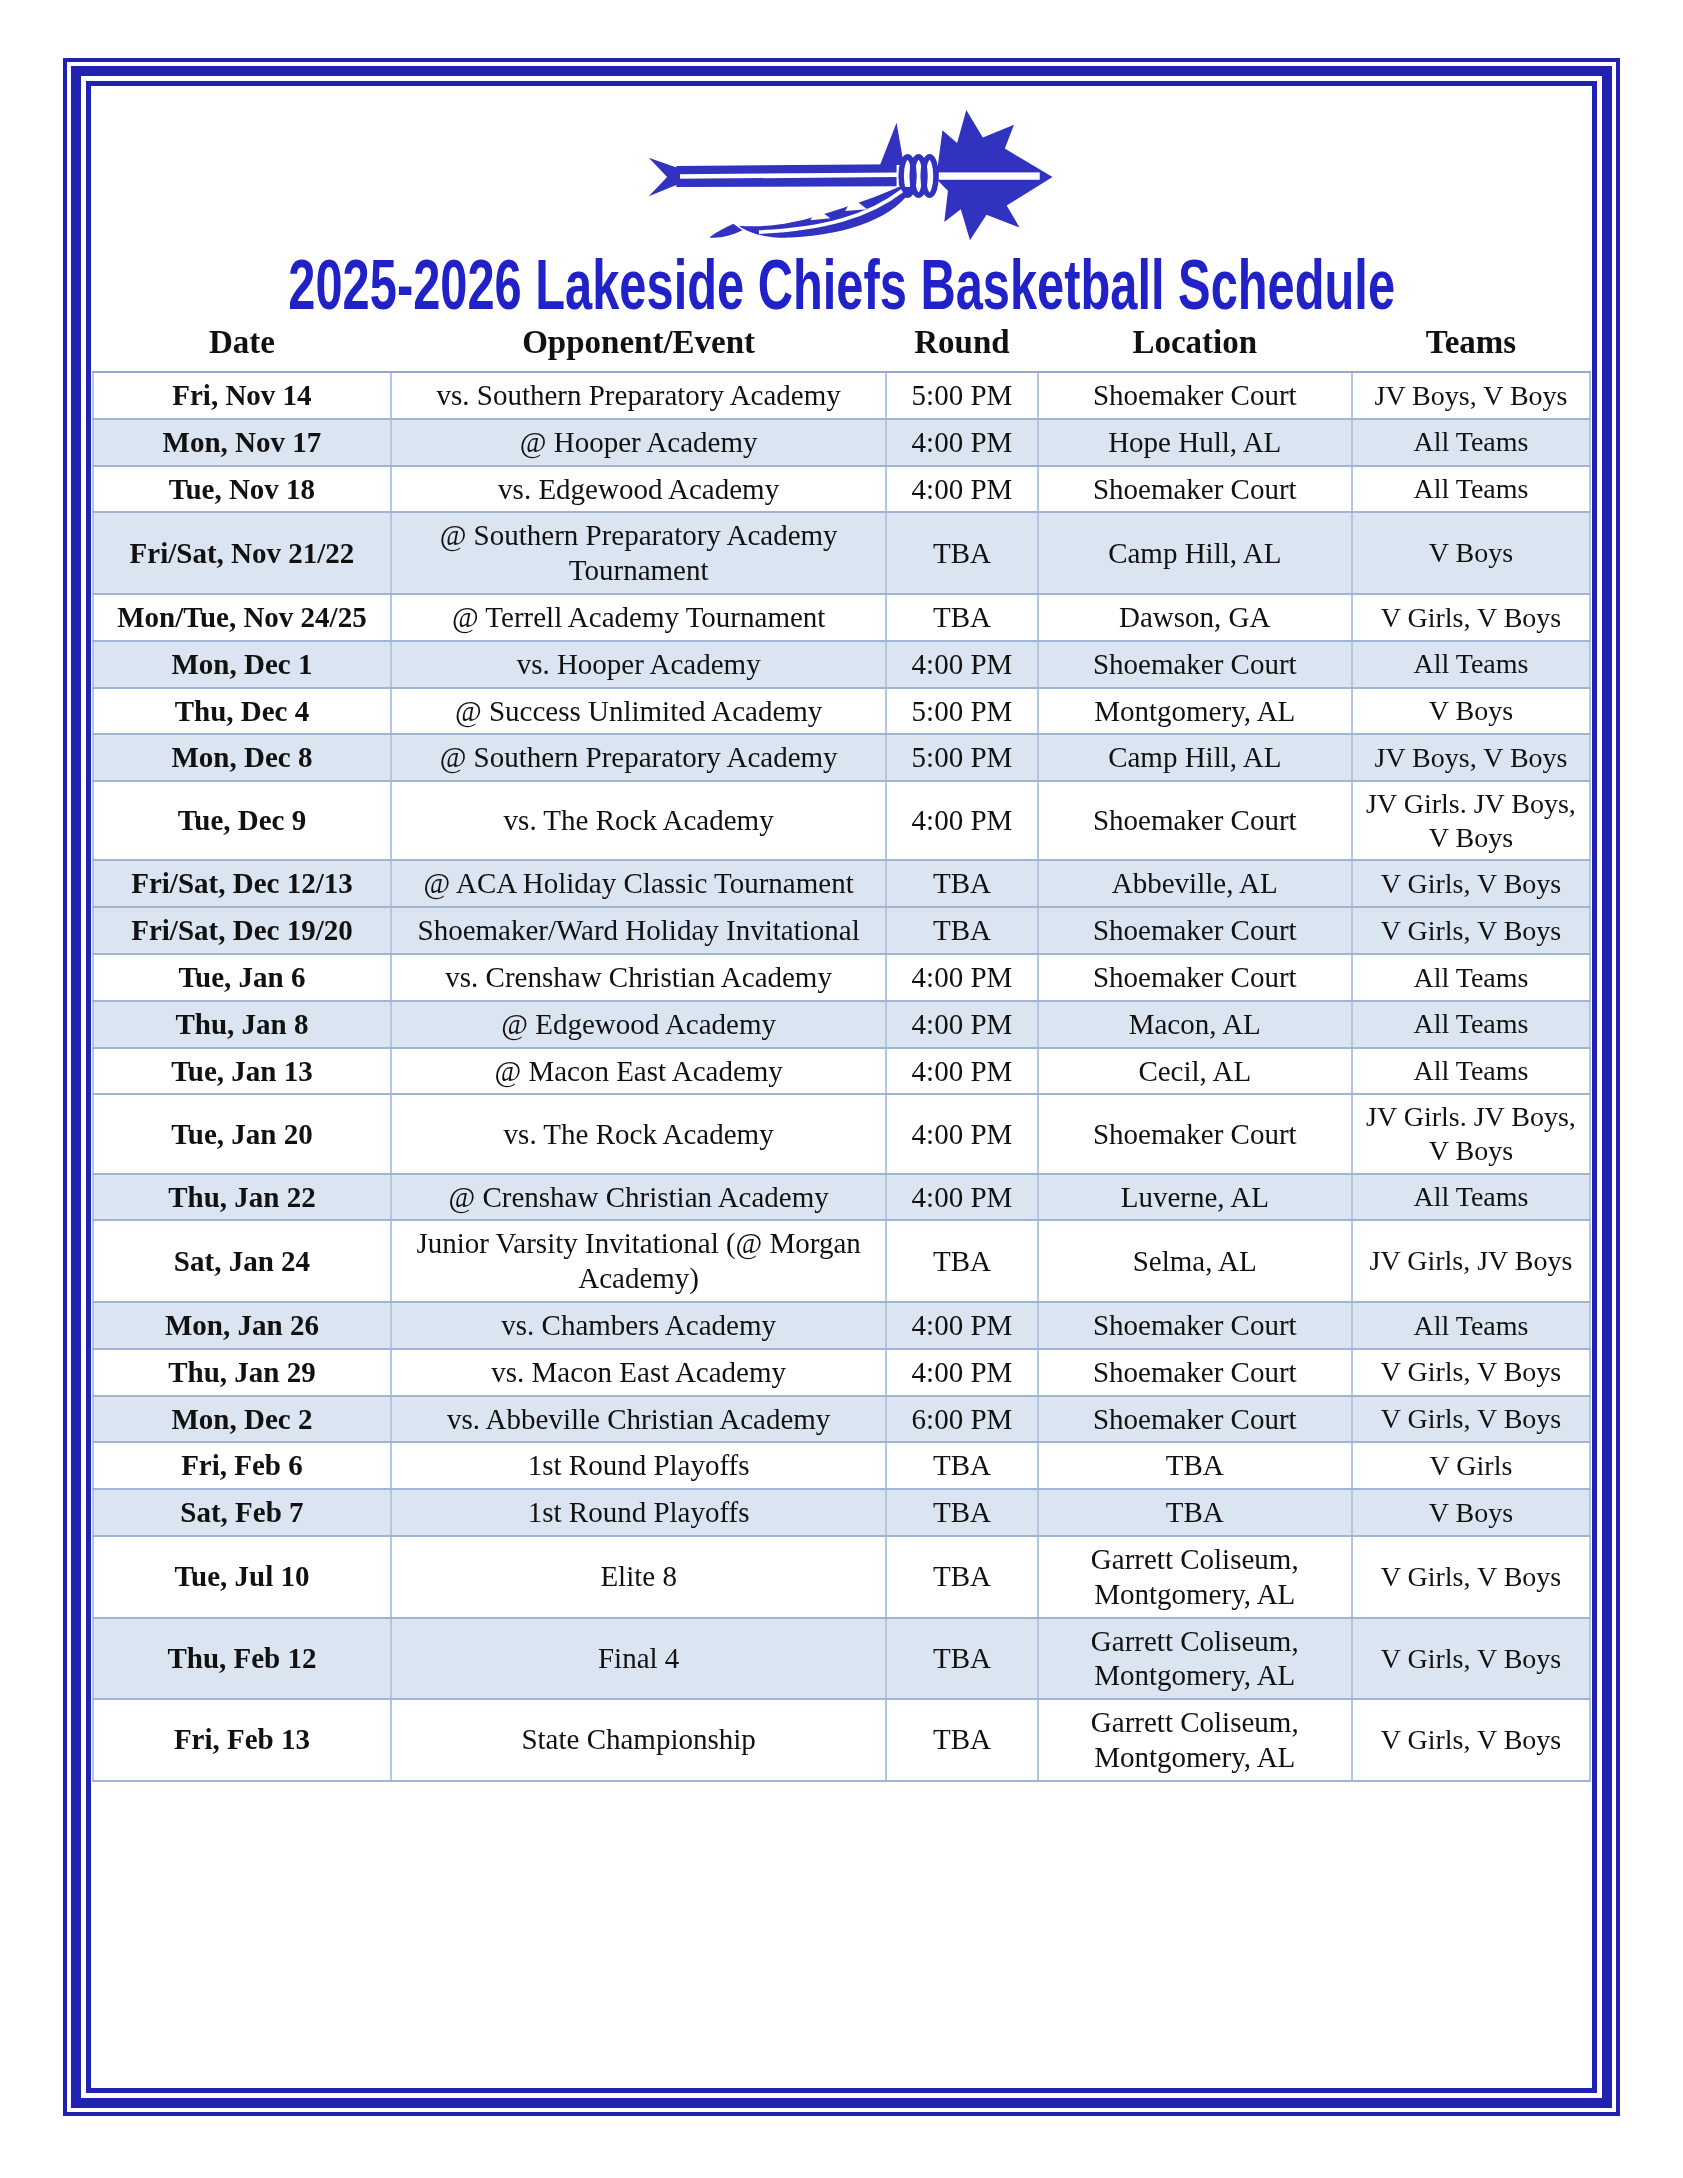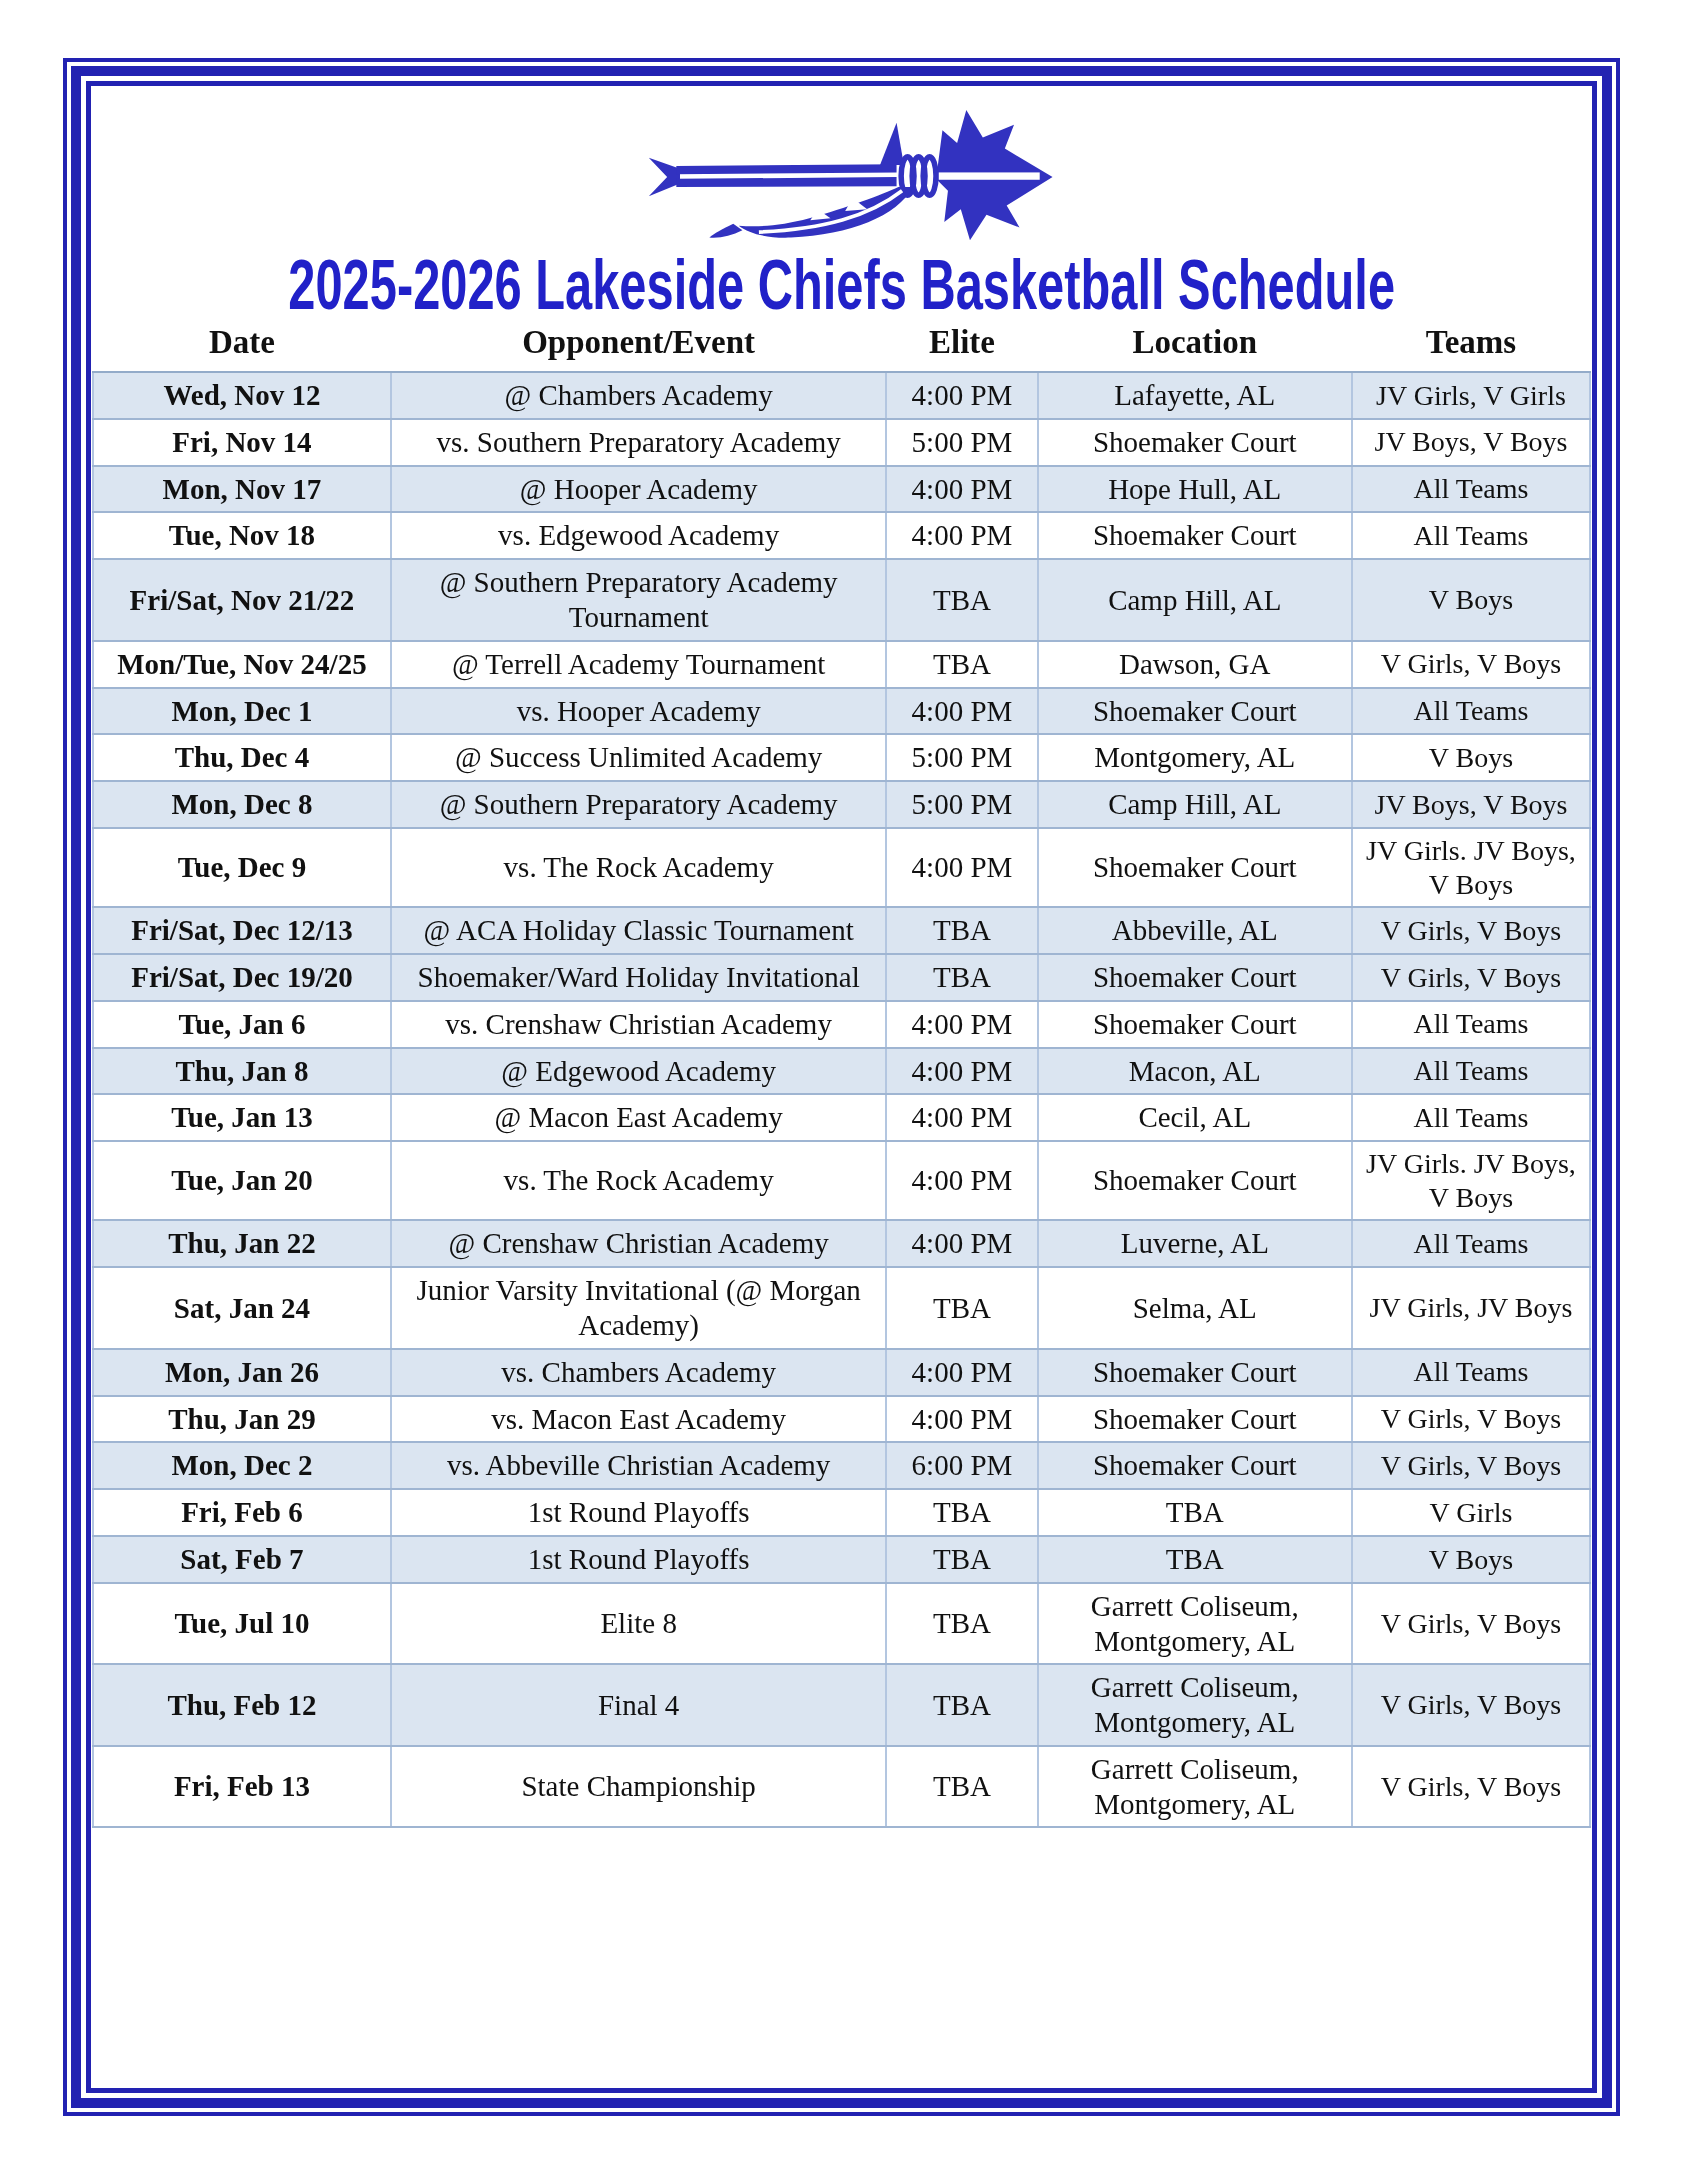--- a/index.html
+++ b/index.html
@@ -137,33 +137,26 @@
             <col class="c-date">
               <col class="c-opponent">
               <col class="c-time">
               <col class="c-location">
               <col class="c-teams">
           </colgroup>
           <thead>
             <tr>
               <th>Date</th>
               <th>Opponent/Event</th>
-              <th>Elite</th>
+              <th>Round</th>
               <th>Location</th>
               <th>Teams</th>
             </tr>
           </thead>
           <tbody>
-              <tr class="shaded">
-    <td class="f-date">Wed, Nov 12</td>
-    <td class="f-opponent">@ Chambers Academy</td>
-    <td class="f-time">4:00 PM</td>
-    <td class="f-location">Lafayette, AL</td>
-    <td class="f-teams">JV Girls, V Girls</td>
-  </tr>
               <tr>
     <td class="f-date">Fri, Nov 14</td>
     <td class="f-opponent">vs. Southern Preparatory Academy</td>
     <td class="f-time">5:00 PM</td>
     <td class="f-location">Shoemaker Court</td>
     <td class="f-teams">JV Boys, V Boys</td>
   </tr>
               <tr class="shaded">
     <td class="f-date">Mon, Nov 17</td>
     <td class="f-opponent">@ Hooper Academy</td>

